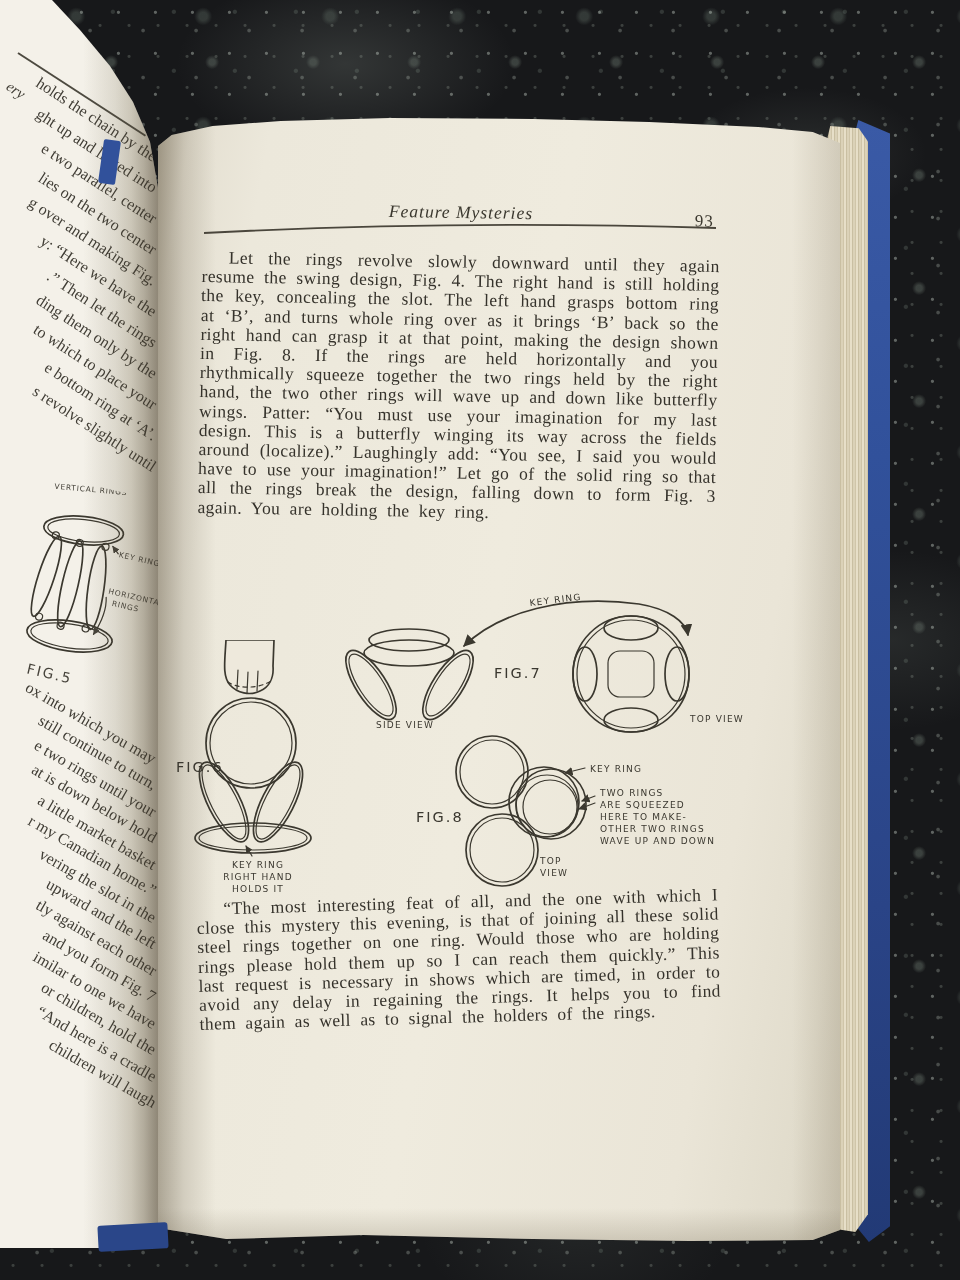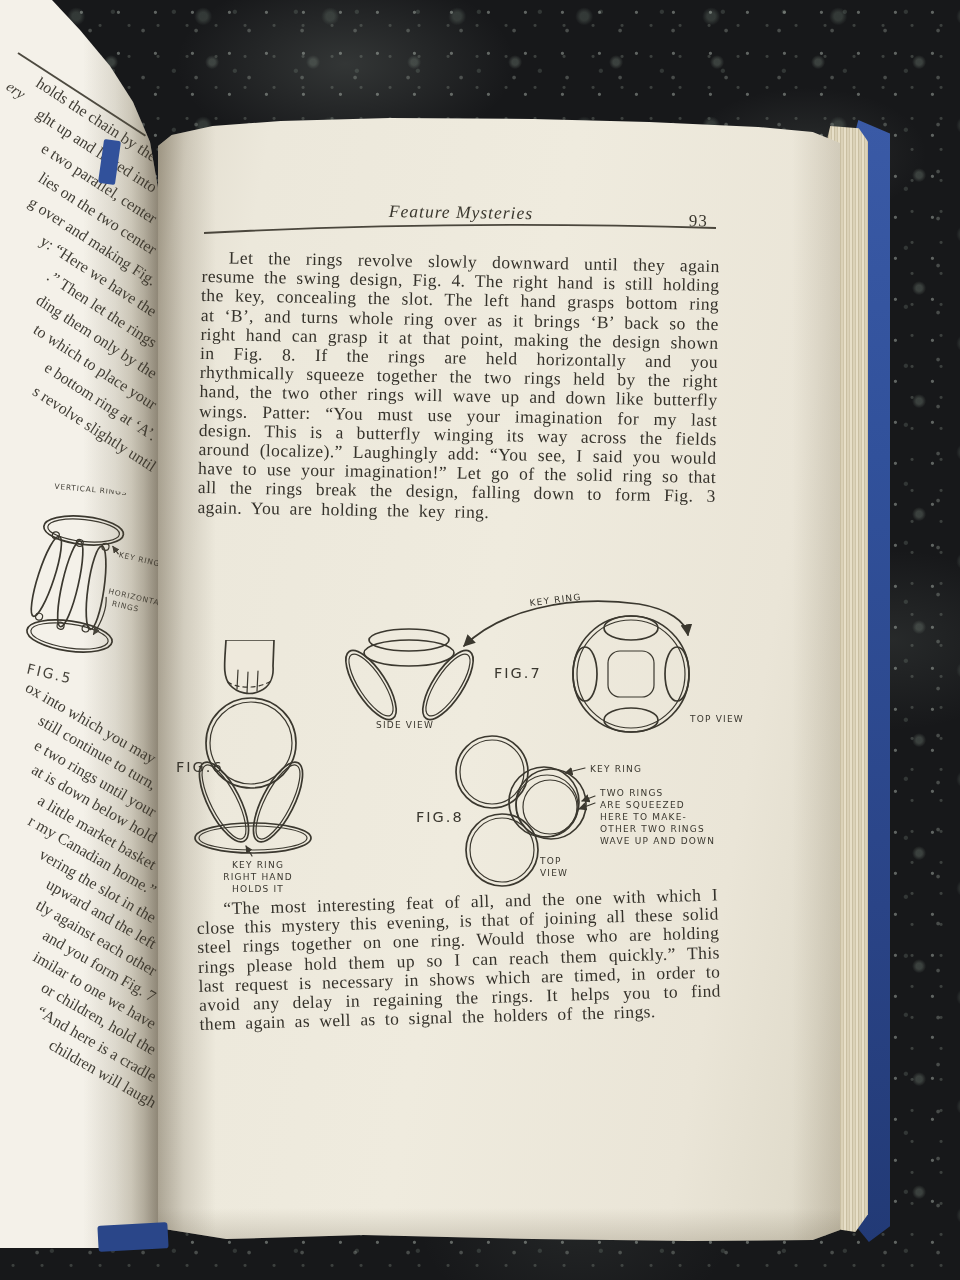--- a/index.html
+++ b/index.html
@@ -59,21 +59,21 @@
     box-shadow:0 24px 50px rgba(0,0,0,.5);}
   .gutter-shade{position:absolute;left:0;top:0;bottom:0;width:58px;pointer-events:none;
     background:linear-gradient(90deg,rgba(74,62,40,.40),rgba(74,62,40,.16) 45%,rgba(74,62,40,0) 100%);}
   .right-shade{position:absolute;right:0;top:0;bottom:0;width:48px;pointer-events:none;
     background:linear-gradient(270deg,rgba(120,108,80,.22),rgba(120,108,80,0) 100%);}
   .bottom-shade{position:absolute;left:0;right:0;bottom:0;height:34px;pointer-events:none;
     background:linear-gradient(0deg,rgba(95,84,60,.22),rgba(95,84,60,0) 100%);}
 
   .page-header{position:absolute;left:42px;top:84px;width:522px;transform:rotate(.8deg);color:#3b382f;}
   .running-header{display:block;text-align:center;font:italic 17.5px "Liberation Serif",serif;letter-spacing:1px;}
-  .page-number{position:absolute;right:14px;top:6px;font:17px "Liberation Serif",serif;letter-spacing:1px;}
+  .page-number{position:absolute;right:8px;top:6px;font:17px "Liberation Serif",serif;letter-spacing:1px;}
   .header-rule{position:absolute;left:44px;top:104px;width:516px;height:14px;}
 
   .body-par{position:absolute;color:#35322b;text-align:justify;
     font:17.5px/19.2px "Liberation Serif",serif;letter-spacing:.4px;word-spacing:4.5px;}
   .body-par p{margin:0;text-indent:27px;}
   .par1{left:44px;top:130px;width:518px;transform:rotate(1deg);transform-origin:0 0;}
   .par2{left:40px;top:782px;width:522px;transform:rotate(-1.6deg);transform-origin:0 50%;}
 
   
   .fig{position:absolute;}

